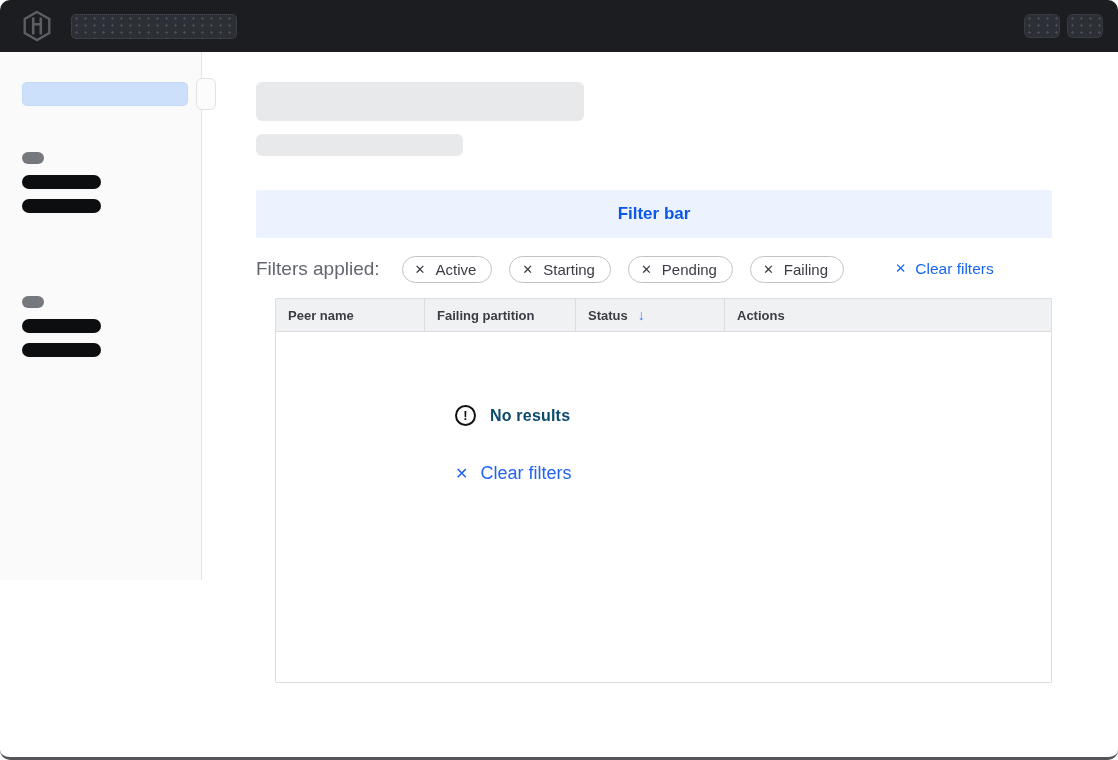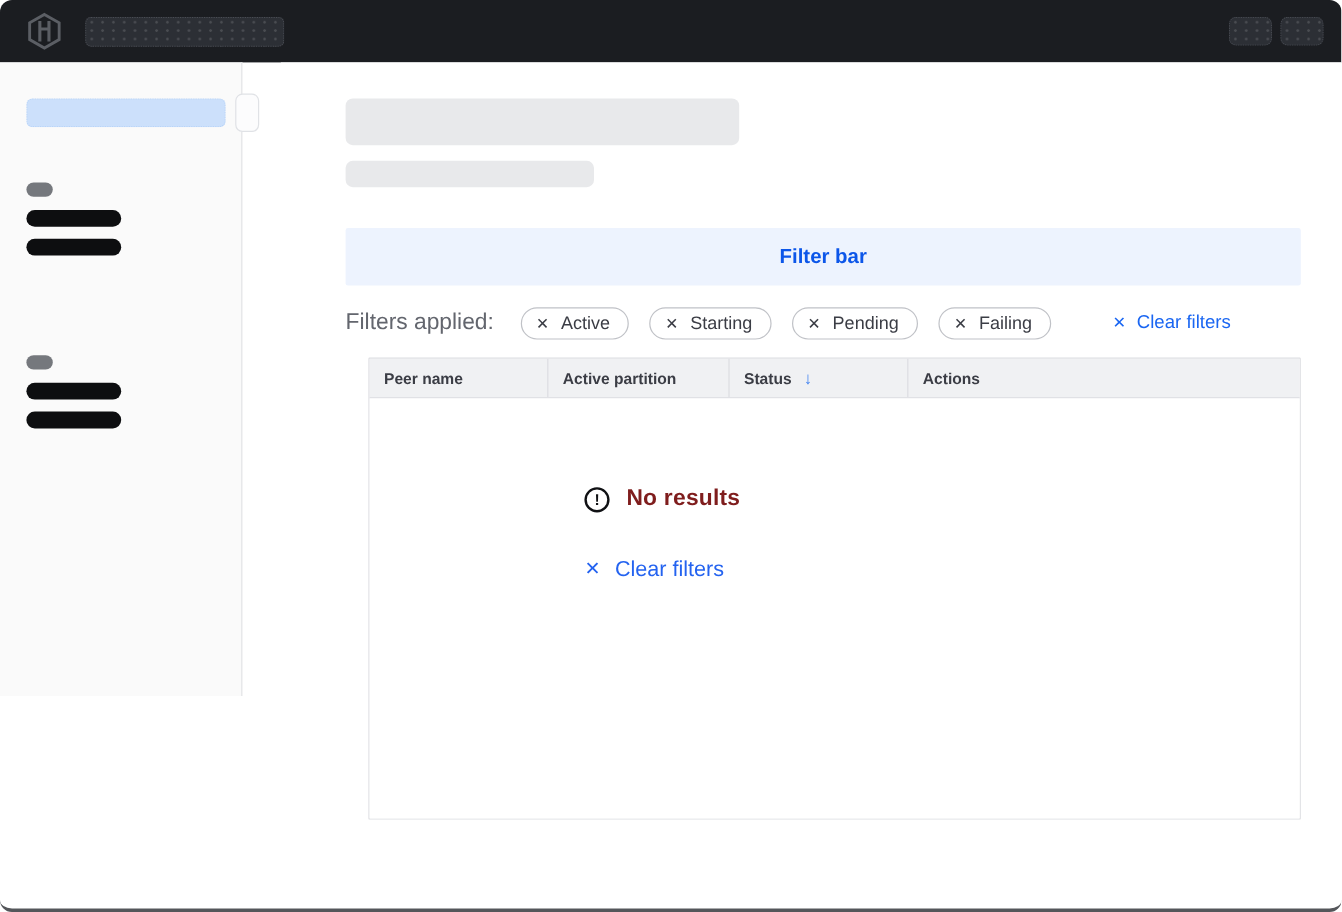--- a/index.html
+++ b/index.html
@@ -18,21 +18,21 @@
   .nav-search {
     margin-left:17px; width:166px; height:25px; border-radius:5px;
     background:#2c2f35; border:1px dotted #4a4d54;
   }
   .nav-right { margin-left:auto; display:flex; gap:7px; }
   .nav-btn { width:36px; height:24px; border-radius:6px; background:#2c2f35; border:1px dotted #45484f; }
   .dots-light { background-image:radial-gradient(circle, rgba(255,255,255,0.14) 1px, transparent 1.2px); background-size:9px 7px; }
   .dots-dark  { background-image:radial-gradient(circle, rgba(0,0,0,0.07) 1px, transparent 1.2px); background-size:9px 8px; }
 
   
-  .body-row { display:flex; height:528px;gap:32px; }
+  .body-row { display:flex; height:528px; }
   .sidebar {
     width:202px; background:#fafafa; border-right:1px solid #e3e4e7;
     position:relative; padding:30px 0 0 22px; flex:none;
   }
   .sb-selected { width:166px; height:24px; border-radius:5px; background:#cce0fb; border:1px dotted #b9d4f8; }
   .sb-notch {
     position:absolute; left:196px; top:26px; width:20px; height:32px;
     background:#fcfcfd; border:1.5px solid #e0e2e6; border-radius:6px; z-index:2;
   }
   .sb-pill { width:22px; height:12px; border-radius:6px; background:#75787d; margin-top:46px; }
@@ -81,21 +81,21 @@
   .th .sort { color:#3b7ff0; font-size:14px; margin-left:10px; font-weight:bold; }
   .tbody { height:350px; background:#ffffff; padding:73px 0 0 179px; }
 
   
   .es-head { display:flex; align-items:center; gap:14px; }
   .alert-icon {
     width:21px; height:21px; border:2px solid #101114; border-radius:50%;
     display:flex; align-items:center; justify-content:center;
     font-size:13px; font-weight:bold; color:#101114; flex:none;
   }
-  .es-title { font-size:19px; font-weight:bold; color:#7f1d1d; letter-spacing:0.2px; }
+  .es-title { font-size:16px; font-weight:bold; color:#0c4a6e; letter-spacing:0.2px; }
   .es-desc { margin-top:21px; width:440px; font-size:17.5px; line-height:27.5px; color:#3f434a; }
   .es-clear {
     margin-top:37px; display:inline-flex; align-items:center; gap:12px;
     color:#2463f0; font-size:18px; cursor:pointer; text-decoration:none;
   }
   .es-clear .x { font-size:16px; line-height:1; }
 </style>
 </head>
 <body>
 
@@ -165,21 +165,21 @@
             <span>Clear filters</span>
           </a>
         </div>
 
         <div class="table">
           <div class="thead dots-dark">
             <div class="th" style="width:149px">
               <span>Peer name</span>
             </div>
             <div class="th" style="width:151px">
-              <span>Active partition</span>
+              <span>Failing partition</span>
             </div>
             <div class="th" style="width:149px">
               <span>Status</span>
               <span class="sort">↓</span>
             </div>
             <div class="th" style="width:88px">
               <span>Actions</span>
             </div>
           </div>
 

